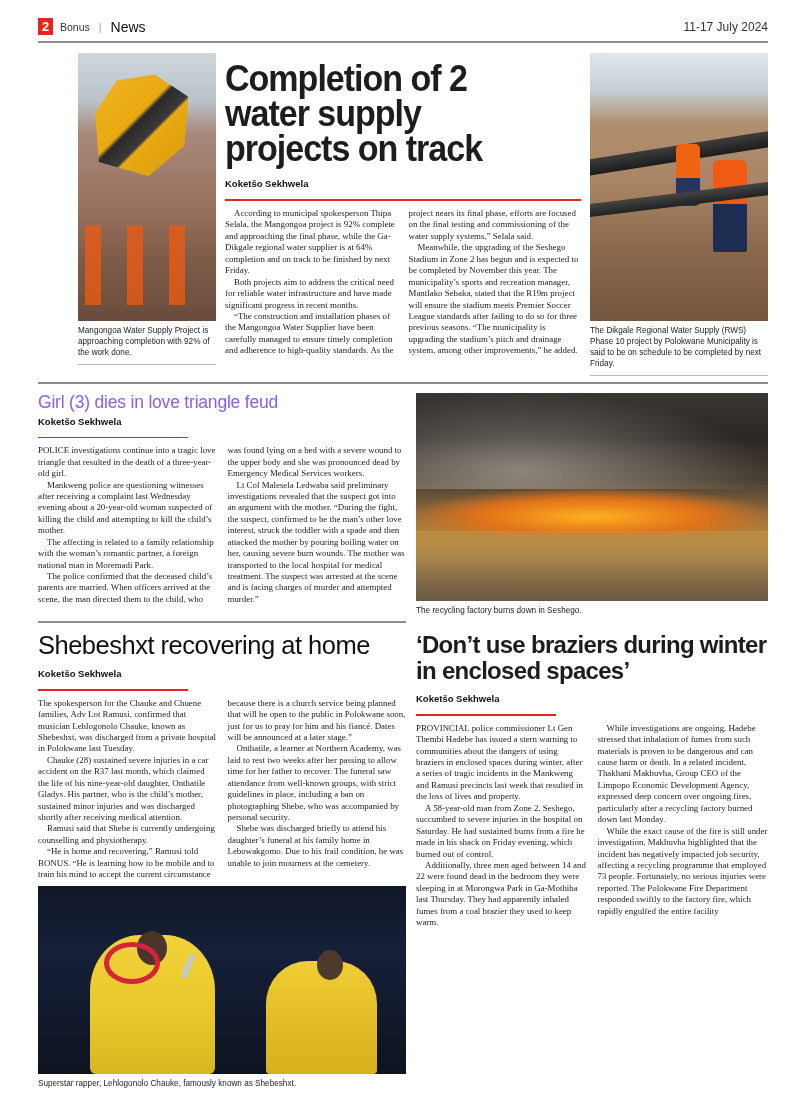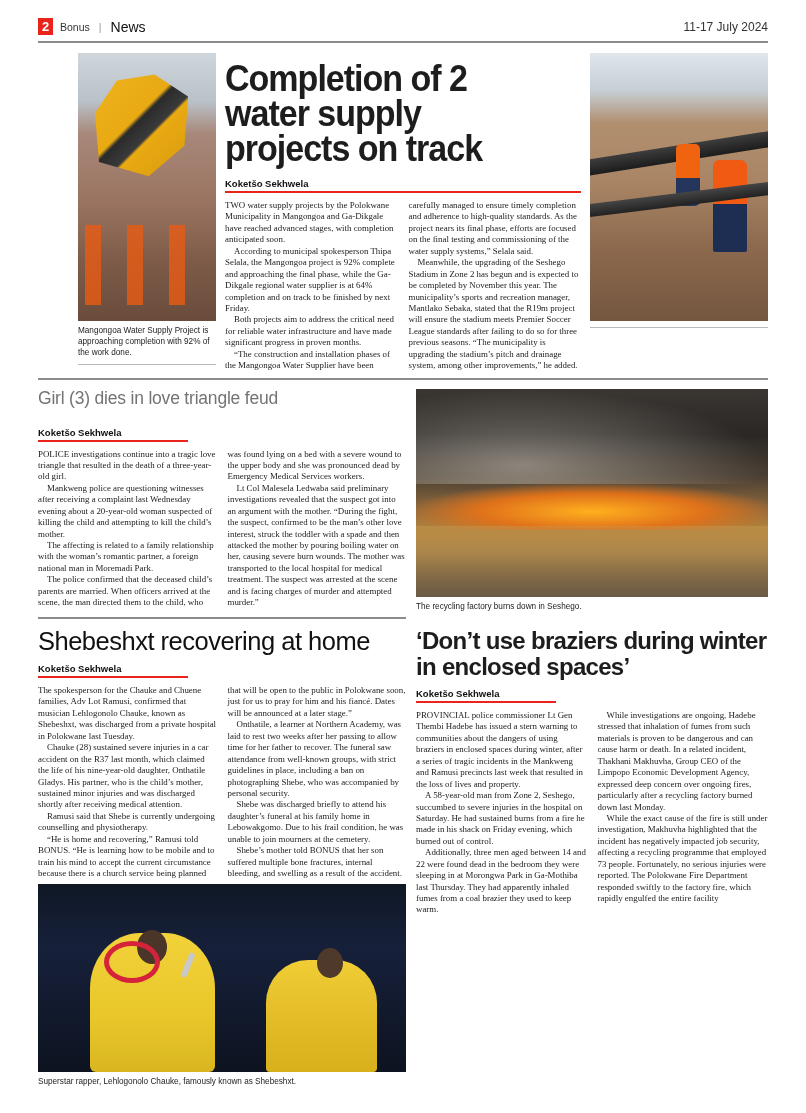--- a/index.html
+++ b/index.html
@@ -62,40 +62,40 @@
     font-size: 37px; line-height: 0.95;
     letter-spacing: -1.1px;
     color: #1d1d1d;
     transform: scaleX(0.92);
     transform-origin: left top;
     margin-bottom: 12px;
   }
   .byline {
     font-family: "Liberation Sans", sans-serif;
     font-weight: bold; font-size: 9.5px; color: #111;
-    padding-bottom: 2px;
+    padding-bottom: 10px;
   }
   .byline-rule { height: 1.6px; background: #e8241c; width: 100%; margin-bottom: 7px; }
 
   .body2 { column-count: 2; column-gap: 11px; }
   .body2 p, .bodycol p {
     font-size: 8.9px; line-height: 1.285; text-align: left;
     color: #222; text-indent: 9px;
   }
   .body2 p.first, .bodycol p.first { text-indent: 0; }
 
   
   .block2 { display: flex; gap: 10px; margin-top: 9px; }
   .art2-left { width: 368px; }
   .art2-right { width: 352px; }
   h2.head-sec {
     font-family: "Liberation Sans", sans-serif;
     font-weight: normal;
-    font-size: 17.5px; line-height: 1.05; color: #737373;
-    margin-bottom: 20px; letter-spacing: -0.2px;
+    font-size: 17.5px; line-height: 1.05; color: #8b5cf6;
+    margin-bottom: 4px; letter-spacing: -0.2px;
   }
 
   
   .block3 { display: flex; gap: 10px; margin-top: 9px; }
   .art3-left { width: 368px; }
   .art3-right { width: 352px; }
   h2.head-big {
     font-family: "Liberation Sans", sans-serif;
     font-weight: normal;
     font-size: 25.5px; line-height: 1.05; color: #111;
@@ -227,33 +227,33 @@
       </div>
       <div class="caption">Mangongoa Water Supply Project is approaching completion with 92% of the work done.</div>
       <div class="rule-thin" style="margin-top:6px"></div>
     </div>
 
     <div class="col-mid">
       <h1 class="head-main">Completion of 2 water supply projects on track</h1>
       <div class="byline">Koketšo Sekhwela</div>
       <div class="byline-rule"></div>
       <div class="body2">
-        <p class="first">TWO water supply projects by the Polokwane Municipality in Mangongoa and Ga-Dikgale have reached advanced stages, with completion anticipated soon.</p>
         <p>According to municipal spokesperson Thipa Selala, the Mangongoa project is 92% complete and approaching the final phase, while the Ga-Dikgale regional water supplier is at 64% completion and on track to be finished by next Friday.</p>
-        <p>Both projects aim to address the critical need for reliable water infrastructure and have made significant progress in proven months.</p>
+        <p>Both projects aim to address the critical need for reliable water infrastructure and have made significant progress in recent months.</p>
         <p>“The construction and installation phases of the Mangongoa Water Supplier have been carefully managed to ensure timely completion and adherence to high-quality standards. As the project nears its final phase, efforts are focused on the final testing and commissioning of the water supply systems,” Selala said.</p>
         <p>Meanwhile, the upgrading of the Seshego Stadium in Zone 2 has begun and is expected to be completed by November this year. The municipality’s sports and recreation manager, Mantlako Sebaka, stated that the R19m project will ensure the stadium meets Premier Soccer League standards after failing to do so for three previous seasons. “The municipality is upgrading the stadium’s pitch and drainage system, among other improvements,” he added.</p>
       </div>
     </div>
 
     <div class="col-photo-r">
       <div class="photo ph-pipes">
         <div class="worker"></div>
           <div class="worker2"></div>
       </div>
+      <div class="caption">The Dikgale Regional Water Supply (RWS) Phase 10 project by Polokwane Municipality is said to be on schedule to be completed by next Friday.</div>
       <div class="rule-thin" style="margin-top:6px"></div>
     </div>
   </div>
 
   <div class="rule-med" style="margin-top:6px"></div>
 
   <div class="block2">
     <div class="art2-left">
       <h2 class="head-sec">Girl (3) dies in love triangle feud</h2>
       <div class="byline">Koketšo Sekhwela</div>
@@ -282,21 +282,20 @@
       <h2 class="head-big">Shebeshxt recovering at home</h2>
       <div class="byline">Koketšo Sekhwela</div>
       <div class="byline-rule" style="width:150px"></div>
       <div class="body2">
         <p class="first">The spokesperson for the Chauke and Chuene families, Adv Lot Ramusi, confirmed that musician Lehlogonolo Chauke, known as Shebeshxt, was discharged from a private hospital in Polokwane last Tuesday.</p>
         <p>Chauke (28) sustained severe injuries in a car accident on the R37 last month, which claimed the life of his nine-year-old daughter, Onthatile Gladys. His partner, who is the child’s mother, sustained minor injuries and was discharged shortly after receiving medical attention.</p>
         <p>Ramusi said that Shebe is currently undergoing counselling and physiotherapy.</p>
         <p>“He is home and recovering,” Ramusi told BONUS. “He is learning how to be mobile and to train his mind to accept the current circumstance because there is a church service being planned that will be open to the public in Polokwane soon, just for us to pray for him and his fiancé. Dates will be announced at a later stage.”</p>
         <p>Onthatile, a learner at Northern Academy, was laid to rest two weeks after her passing to allow time for her father to recover. The funeral saw attendance from well-known groups, with strict guidelines in place, including a ban on photographing Shebe, who was accompanied by personal security.</p>
         <p>Shebe was discharged briefly to attend his daughter’s funeral at his family home in Lebowakgomo. Due to his frail condition, he was unable to join mourners at the cemetery.</p>
-        <p>Shebe’s mother told BONUS that her son suffered multiple bone fractures, internal bleeding, and swelling as a result of the accident.</p>
       </div>
       <div class="photo ph-singer" style="margin-top:5px">
         <div class="y1"></div>
           <div class="y2"></div>
         <div class="head1"></div>
           <div class="head2"></div>
         <div class="ring"></div>
           <div class="mic"></div>
       </div>
       <div class="caption">Superstar rapper, Lehlogonolo Chauke, famously known as Shebeshxt.</div>

